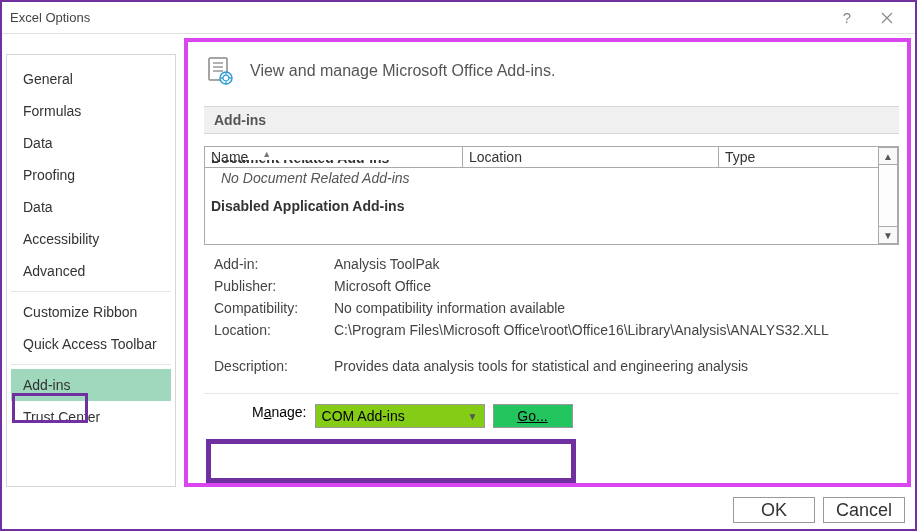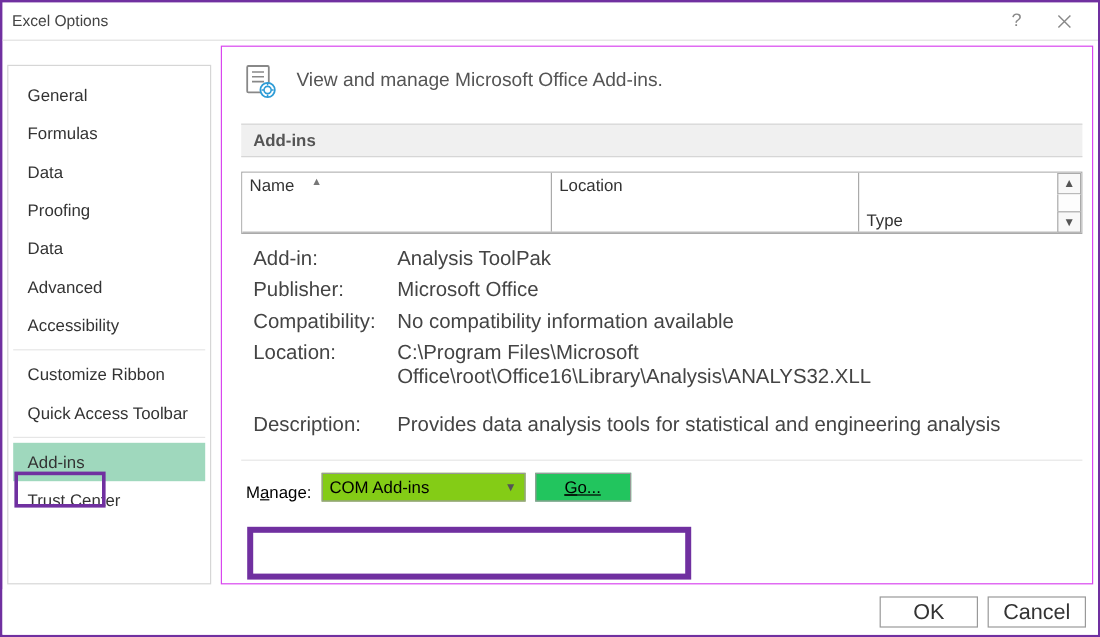--- a/index.html
+++ b/index.html
@@ -6,45 +6,45 @@
 body { width: 917px; height: 531px; background: #fff; border: 2px solid #7030a0; position: relative; overflow: hidden; }
 .titlebar { height: 32px; border-bottom: 1px solid #e0e0e0; display: flex; align-items: center; padding: 0 8px; font-size: 13px; color: #444; }
 .titlebar-title { flex: 1; }
 .titlebar-btn { width: 40px; height: 30px; display: flex; align-items: center; justify-content: center; color: #888; font-size: 15px; }
 .main { display: flex; height: calc(100% - 32px - 38px); }
 .sidebar { width: 170px; border-right: 1px solid #d6d6d6; padding: 8px 4px; margin: 20px 0 4px 4px; border: 1px solid #d6d6d6; background:#fff;}
 .sidebar-item { padding: 8px 12px; font-size: 14px; color: #333; cursor: default; }
 .sidebar-sep { border-top: 1px solid #e6e6e6; margin: 4px 0; }
 .sidebar-item.active { background: #9fd8bd; }
 .sel-highlight { position: absolute; left: 10px; top: 391px; width: 76px; height: 30px; border: 3px solid #7030a0; pointer-events: none; z-index: 50;}
-.content { flex: 1; padding: 2px 8px 4px 16px; display: flex; flex-direction: column; border: 1px solid #d946ef; margin: 4px 4px 4px 8px; }
+.content { flex: 1; padding: 2px 8px 4px 16px; display: flex; flex-direction: column; border: 4px solid #d946ef; margin: 4px 4px 4px 8px; }
 .header { display: flex; align-items: center; gap: 14px; padding: 12px 2px 20px 2px; }
 .icon-box { width: 30px; height: 30px; position: relative; }
 .header-text { font-size: 16px; color: #555; }
 .section-bar { background: #f0f0f0; padding: 5px 10px; font-size: 14px; font-weight: 600; color: #555; border: 1px solid #d6d6d6; border-left:none; border-right:none;}
 .table-wrap { margin-top: 12px; border: 1px solid #aaa; position: relative; }
 .table-head { display: flex; font-size: 14px; color: #333; border-bottom: 1px solid #aaa; background: #fff; }
 .th { padding: 2px 6px; border-right: 1px solid #aaa; }
 .th-name { width: 258px; display:flex; align-items:flex-start; gap:14px;}
 .th-loc { width: 256px; }
-.th-type { flex: 1; border-right:none;margin-top:29px;}
+.th-type { flex: 1; border-right:none;}
 .table-body { height: 76px; padding: 2px 6px; font-size: 14px; color: #333; position:relative; border-right:22px solid transparent;}
 .tb-cut { color:#333; font-weight:600; margin-top:-10px; overflow:hidden; height: 10px; position:relative;}
 .tb-cut span { position: relative; top: -10px; }
 .tb-italic { font-style: italic; color: #555; padding-left: 10px; }
 .tb-bold { font-weight: 600; margin-top: 12px; }
 .scroll { position: absolute; right: 0; top: 0; bottom: 0; width: 20px; display:flex; flex-direction:column;}
 .scroll-btn { width: 20px; height: 18px; border: 1px solid #aaa; background: #f8f8f8; display:flex; align-items:center; justify-content:center; font-size:10px; color:#555;}
 .scroll-track { flex:1; border-left: 1px solid #aaa; border-right:1px solid #aaa; background:#fdfdfd;}
-.details { padding: 8px 10px; font-size: 17px; color: #444; }
+.details { padding: 8px 10px; font-size: 14px; color: #444; }
 .det-row { display: flex; gap: 20px; padding: 3px 0; }
 .det-label { width: 100px; }
 .det-val { flex: 1; }
 .divider { border-top: 1px solid #e6e6e6; margin: 8px 0 4px 0; }
-.manage-row { display: flex; align-items: flex-end; gap: 8px; padding: 6px 4px; font-size: 14px; }
+.manage-row { display: flex; align-items: flex-start; gap: 8px; padding: 6px 4px; font-size: 14px; margin-left: 44px; }
 .manage-highlight { position:absolute; left: 204px; top: 437px; width: 370px; height: 44px; border: 5px solid #7030a0; pointer-events:none; z-index:50;}
 .dropdown { width: 170px; height: 24px; border: 1px solid #999; padding: 2px 6px; font-size: 14px; display:flex; justify-content:space-between; align-items:center; background:#84cc16;}
 .dropdown .arrow { font-size:10px; color:#555; }
 .go-btn { width: 80px; height: 24px; border: 1px solid #999; background: #22c55e; font-size: 14px; text-decoration: underline; cursor:default; display:flex; align-items:center; justify-content:center;}
 .footer { position: absolute; bottom: 0; right: 0; height: 38px; width:100%; display: flex; justify-content: flex-end; align-items: center; gap: 8px; padding: 0 10px; background:#fff;}
 .footer-btn { width: 82px; height: 26px; border: 1px solid #999; background: #fff; font-size: 18px; color:#333; cursor:default;}
 .sort-arrow { font-size: 9px; color:#777; }
 </style>
 </head>
 <body>
@@ -59,22 +59,22 @@
   </div>
 </div>
 
 <div class="main">
   <div class="sidebar">
     <div class="sidebar-item">General</div>
     <div class="sidebar-item">Formulas</div>
     <div class="sidebar-item">Data</div>
     <div class="sidebar-item">Proofing</div>
     <div class="sidebar-item">Data</div>
+    <div class="sidebar-item">Accessibility</div>
     <div class="sidebar-item">Advanced</div>
-    <div class="sidebar-item">Accessibility</div>
     <div class="sidebar-sep"></div>
     <div class="sidebar-item">Customize Ribbon</div>
     <div class="sidebar-item">Quick Access Toolbar</div>
     <div class="sidebar-sep"></div>
     <div class="sidebar-item active">Add-ins</div>
     <div class="sidebar-item">Trust Center</div>
   </div>
 
   <div class="content">
     <div class="header">
@@ -95,20 +95,25 @@
     <div class="section-bar">Add-ins</div>
 
     <div class="table-wrap">
       <div class="table-head">
         <div class="th th-name">
             <span>Name</span>
             <span class="sort-arrow">▲</span>
           </div>
         <div class="th th-loc">Location</div>
         <div class="th th-type">Type</div>
+      </div>
+      <div class="table-body">
+        <div class="tb-cut"><span>Document Related Add-ins</span></div>
+        <div class="tb-italic">No Document Related Add-ins</div>
+        <div class="tb-bold">Disabled Application Add-ins</div>
       </div>
       <div class="scroll">
         <div class="scroll-btn">▲</div>
         <div class="scroll-track"></div>
         <div class="scroll-btn">▼</div>
       </div>
     </div>
 
     <div class="details">
       <div class="det-row">

